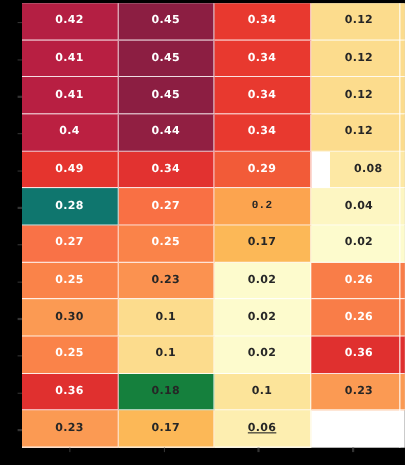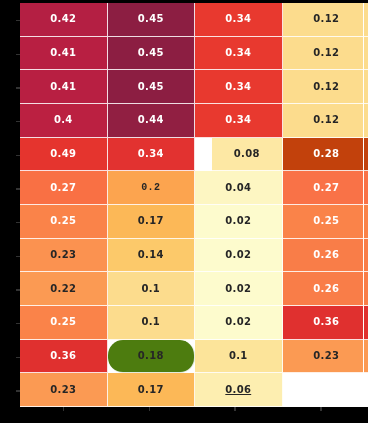--- a/index.html
+++ b/index.html
@@ -96,44 +96,44 @@
       <div class="cell" style="background: rgb(184, 31, 66); color: rgb(255, 255, 255);">0.41</div>
       <div class="cell" style="background: rgb(140, 30, 66); color: rgb(255, 255, 255);">0.45</div>
       <div class="cell" style="background: rgb(232, 57, 47); color: rgb(255, 255, 255);">0.34</div>
       <div class="cell" style="background: rgb(252, 220, 141); color: rgb(38, 38, 38);">0.12</div>
       <div class="cell" style="background: rgb(187, 32, 65); color: rgb(255, 255, 255);">0.4</div>
       <div class="cell" style="background: rgb(145, 31, 66); color: rgb(255, 255, 255);">0.44</div>
       <div class="cell" style="background: rgb(232, 57, 47); color: rgb(255, 255, 255);">0.34</div>
       <div class="cell" style="background: rgb(252, 220, 141); color: rgb(38, 38, 38);">0.12</div>
       <div class="cell" style="background: rgb(229, 52, 46); color: rgb(255, 255, 255);">0.49</div>
       <div class="cell" style="background: rgb(226, 50, 48); color: rgb(255, 255, 255);">0.34</div>
+      <div class="cell" style="background: rgb(242, 91, 56); color: rgb(255, 255, 255);">0.29</div>
       <div class="cell" style="background: rgb(253, 232, 164); color: rgb(38, 38, 38); margin-left: 17px;">0.08</div>
-      <div class="cell" style="background: #c2410c; color: rgb(255, 255, 255);">0.28</div>
+      <div class="cell" style="background: #0f766e; color: rgb(255, 255, 255);">0.28</div>
       <div class="cell" style="background: rgb(249, 112, 68); color: rgb(255, 255, 255);">0.27</div>
       <div class="cell" style="background: rgb(252, 164, 79); color: rgb(38, 38, 38); font-family: Liberation Mono, monospace;">0.2</div>
       <div class="cell" style="background: rgb(253, 246, 194); color: rgb(38, 38, 38);">0.04</div>
       <div class="cell" style="background: rgb(249, 114, 71); color: rgb(255, 255, 255);">0.27</div>
       <div class="cell" style="background: rgb(250, 131, 73); color: rgb(255, 255, 255);">0.25</div>
       <div class="cell" style="background: rgb(252, 184, 87); color: rgb(38, 38, 38);">0.17</div>
       <div class="cell" style="background: rgb(253, 251, 205); color: rgb(38, 38, 38);">0.02</div>
       <div class="cell" style="background: rgb(250, 131, 73); color: rgb(255, 255, 255);">0.25</div>
       <div class="cell" style="background: rgb(251, 146, 80); color: rgb(38, 38, 38);">0.23</div>
-      <div class="cell" style="background: rgb(252, 201, 106); color: rgb(38, 38, 38);">0.14</div>
       <div class="cell" style="background: rgb(253, 251, 205); color: rgb(38, 38, 38);">0.02</div>
       <div class="cell" style="background: rgb(249, 125, 72); color: rgb(255, 255, 255);">0.26</div>
-      <div class="cell" style="background: rgb(251, 154, 83); color: rgb(38, 38, 38);">0.22</div>
+      <div class="cell" style="background: rgb(251, 154, 83); color: rgb(38, 38, 38);">0.30</div>
       <div class="cell" style="background: rgb(252, 220, 141); color: rgb(38, 38, 38);">0.1</div>
       <div class="cell" style="background: rgb(253, 251, 205); color: rgb(38, 38, 38);">0.02</div>
       <div class="cell" style="background: rgb(249, 125, 72); color: rgb(255, 255, 255);">0.26</div>
       <div class="cell" style="background: rgb(250, 131, 73); color: rgb(255, 255, 255);">0.25</div>
       <div class="cell" style="background: rgb(252, 220, 141); color: rgb(38, 38, 38);">0.1</div>
       <div class="cell" style="background: rgb(253, 251, 205); color: rgb(38, 38, 38);">0.02</div>
       <div class="cell" style="background: rgb(224, 48, 47); color: rgb(255, 255, 255);">0.36</div>
       <div class="cell" style="background: rgb(224, 48, 47); color: rgb(255, 255, 255);">0.36</div>
-      <div class="cell" style="background: #4d7c0f; color: rgb(38, 38, 38); border-radius: 15px;">0.18</div>
+      <div class="cell" style="background: #15803d; color: rgb(38, 38, 38);">0.18</div>
       <div class="cell" style="background: rgb(252, 228, 154); color: rgb(38, 38, 38);">0.1</div>
       <div class="cell" style="background: rgb(251, 154, 83); color: rgb(38, 38, 38);">0.23</div>
       <div class="cell" style="background: rgb(251, 154, 83); color: rgb(38, 38, 38);">0.23</div>
       <div class="cell" style="background: rgb(252, 184, 87); color: rgb(38, 38, 38);">0.17</div>
       <div class="cell" style="background: rgb(253, 238, 176); color: rgb(38, 38, 38); text-decoration: underline;">0.06</div>
     </div>
   <div id="right-gutter"></div>
 <div class="ytick" style="top: 19.8333px;"></div>
     <div class="ytick" style="top: 53.5px;"></div>
     <div class="ytick" style="top: 87.1667px;"></div>

